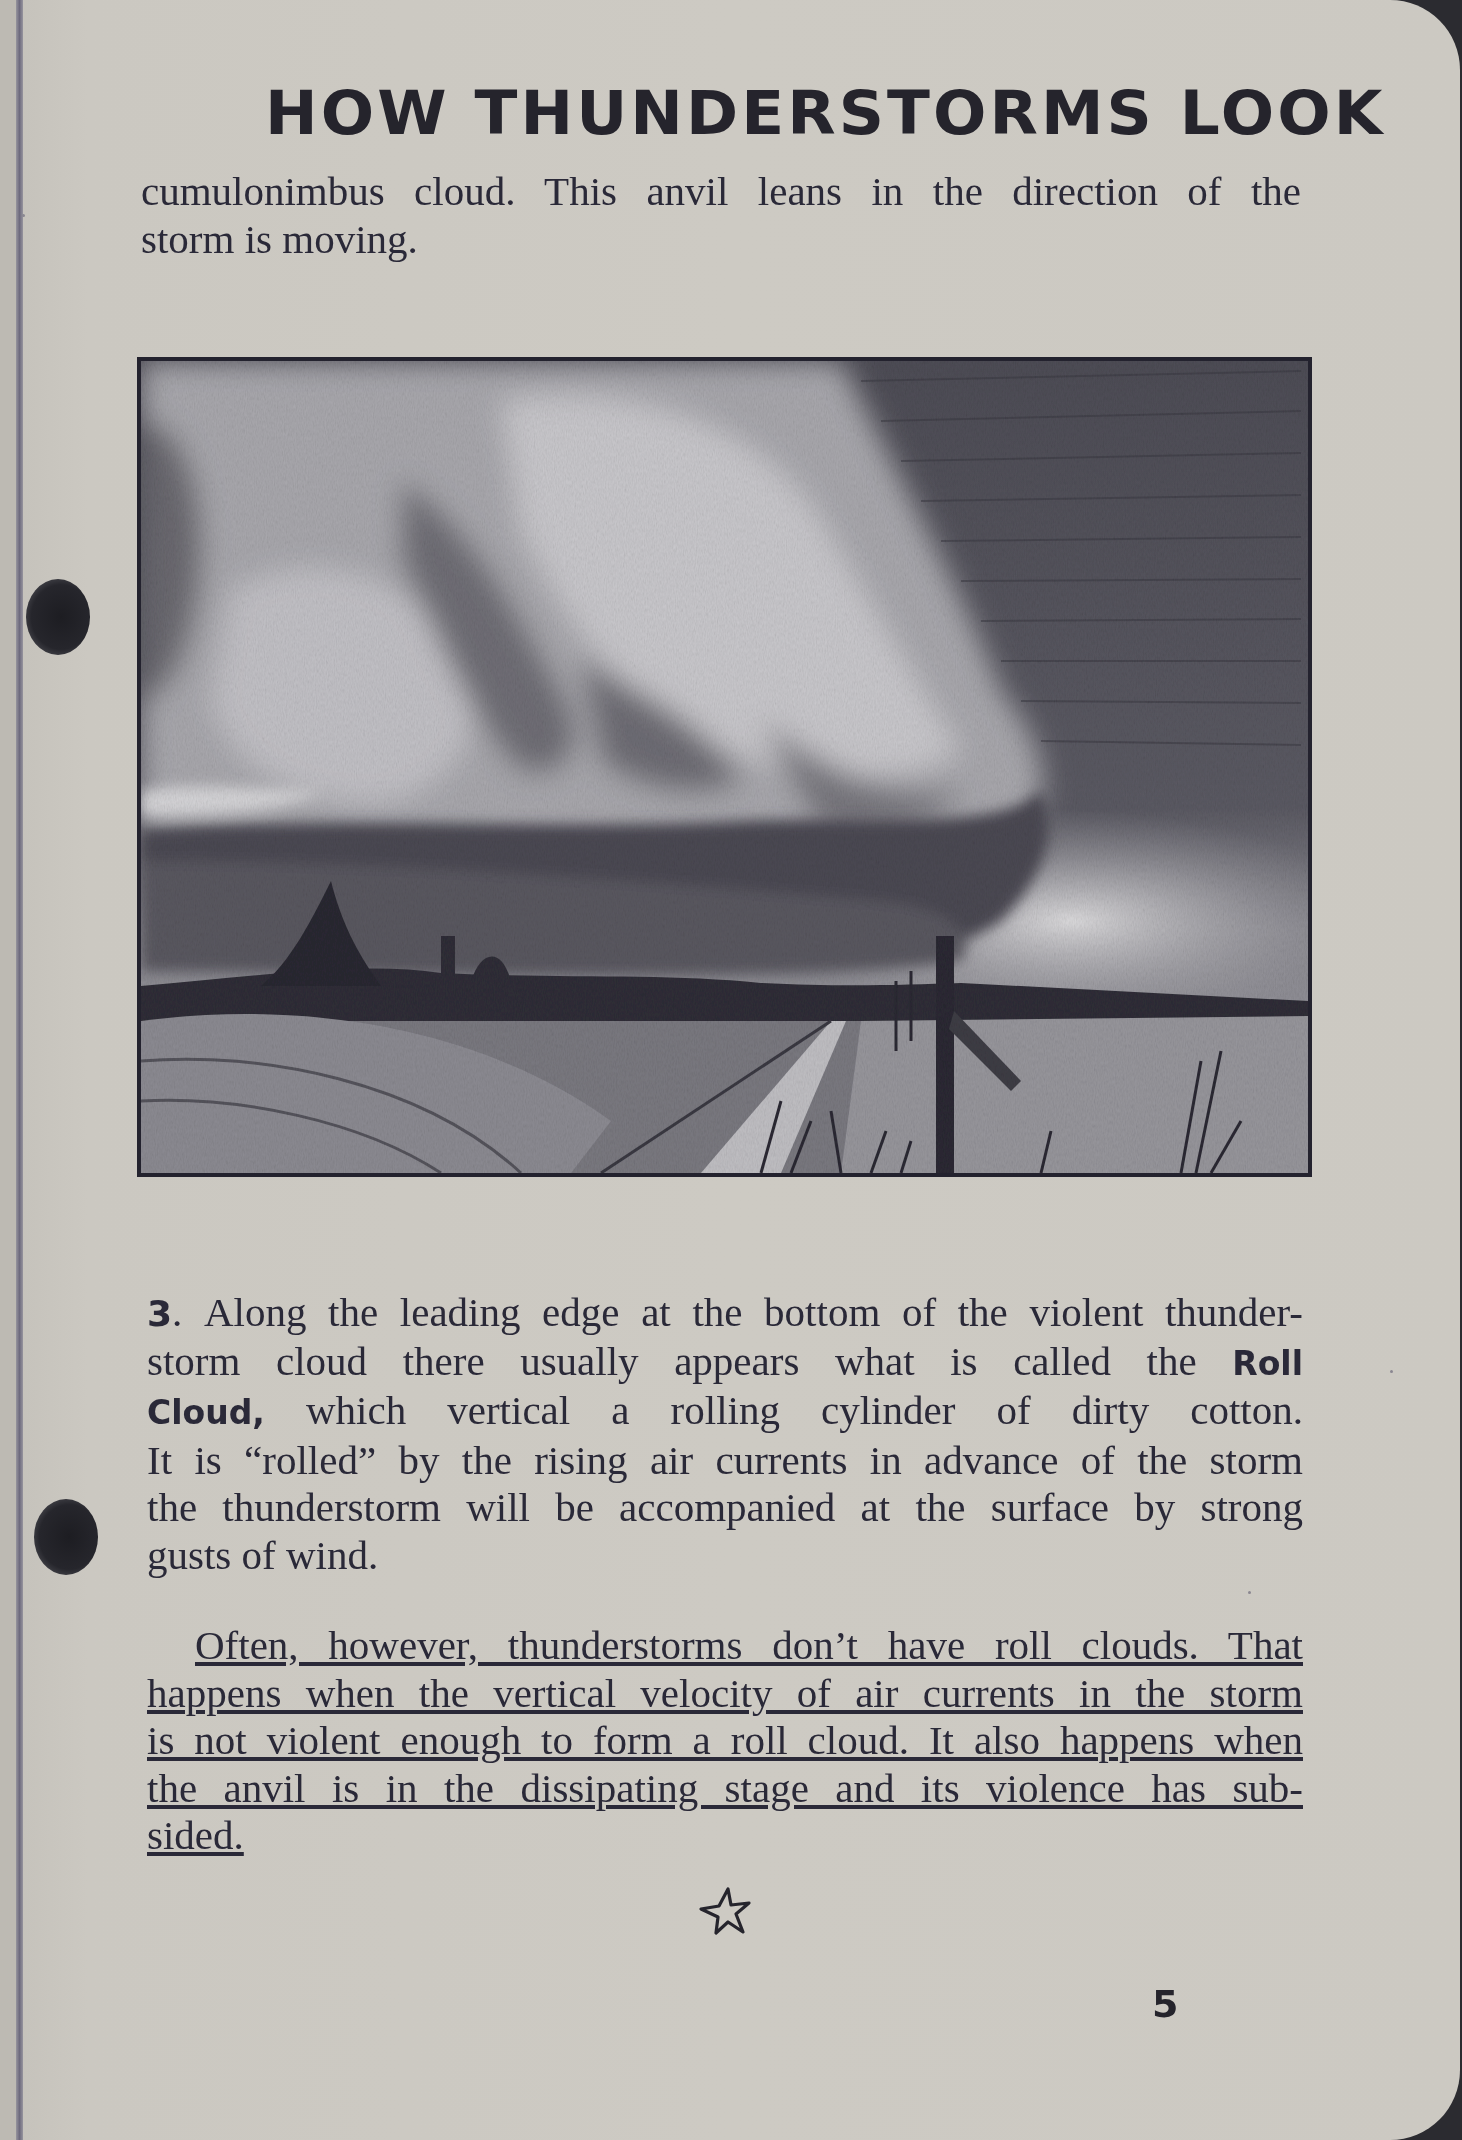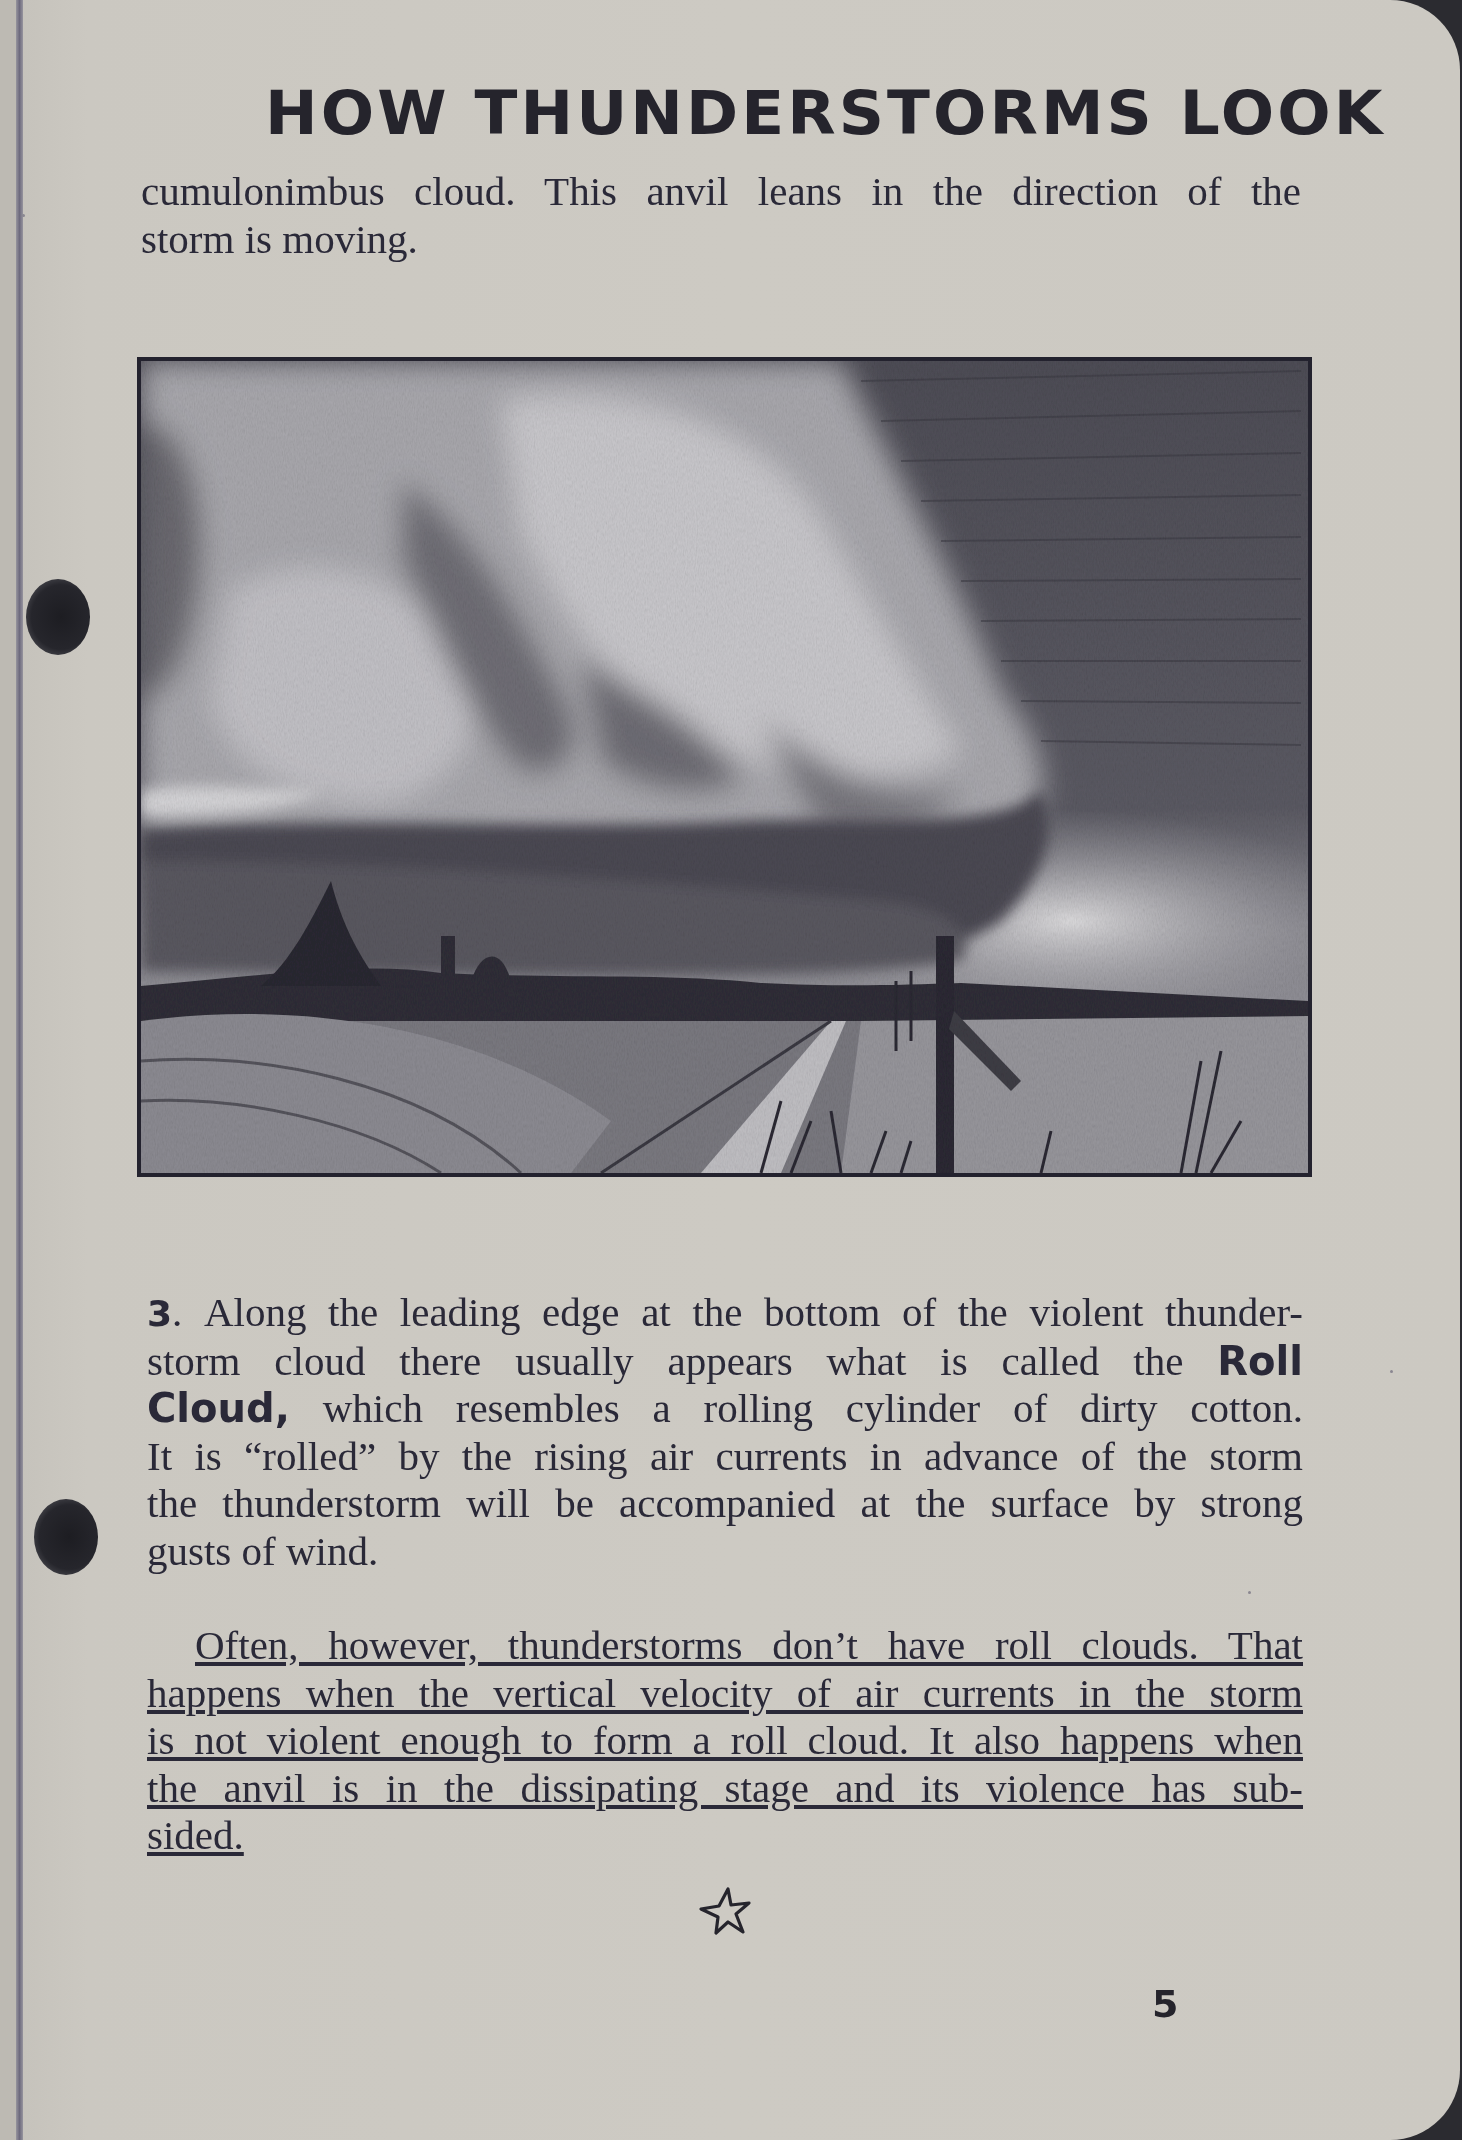--- a/index.html
+++ b/index.html
@@ -34,21 +34,21 @@
     transform: scaleX(1.03); transform-origin: left top;
   }
   .body-text {
     position: absolute; color: #2a2938;
     font-family: "Liberation Serif", "DejaVu Serif", serif;
     font-size: 41px; line-height: 47.5px;
   }
   .line { display: block; white-space: nowrap; text-align: justify; text-align-last: justify; }
   .line.last { text-align-last: left; }
   .bold-sans {
-    font-family: "DejaVu Sans", "Liberation Sans", sans-serif; font-weight: bold; font-size: 40px;
+    font-family: "DejaVu Sans", "Liberation Sans", sans-serif; font-weight: bold; font-size: 33px;
   }
   .num { font-family: "DejaVu Sans", "Liberation Sans", sans-serif; font-weight: bold; font-size: 36px; }
   .indent { padding-left: 48px; }
   .figure {
     position: absolute; left: 137px; top: 357px; width: 1175px; height: 820px;
     box-sizing: border-box; border: 4px solid #23222e; overflow: hidden; background: #9c9b9f;
   }
   .figure svg { display: block; width: 100%; height: 100%; }
   .star { position: absolute; left: 698px; top: 1886px; width: 54px; height: 52px; }
   .page-number {
@@ -171,21 +171,21 @@
             <path d="M1055 812 L1080 690"></path>
             <path d="M1070 812 L1100 760"></path>
         </g>
       </g>
     </svg>
   </div>
 
   <div class="body-text" style="left:147px; top:1289px; width:1156px;">
     <span class="line"><span class="num">3</span>.&nbsp;<span>Along the leading edge at the bottom of the violent thunder-</span></span>
     <span class="line"><span>storm cloud there usually appears what is called the</span> <span class="bold-sans">Roll</span></span>
-    <span class="line"><span class="bold-sans">Cloud,</span> <span>which resembles a rolling cylinder of dirty cotton.</span></span>
+    <span class="line"><span class="bold-sans">Cloud,</span> <span>which vertical a rolling cylinder of dirty cotton.</span></span>
     <span class="line">It is “rolled” by the rising air currents in advance of the storm</span>
     <span class="line">the thunderstorm will be accompanied at the surface by strong</span>
     <span class="line last">gusts of wind.</span>
   </div>
 
   <div class="body-text" style="left:147px; top:1622px; width:1156px;text-decoration:underline;">
     <span class="line indent">Often, however, thunderstorms don’t have roll clouds. That</span>
     <span class="line">happens when the vertical velocity of air currents in the storm</span>
     <span class="line">is not violent enough to form a roll cloud. It also happens when</span>
     <span class="line">the anvil is in the dissipating stage and its violence has sub-</span>

